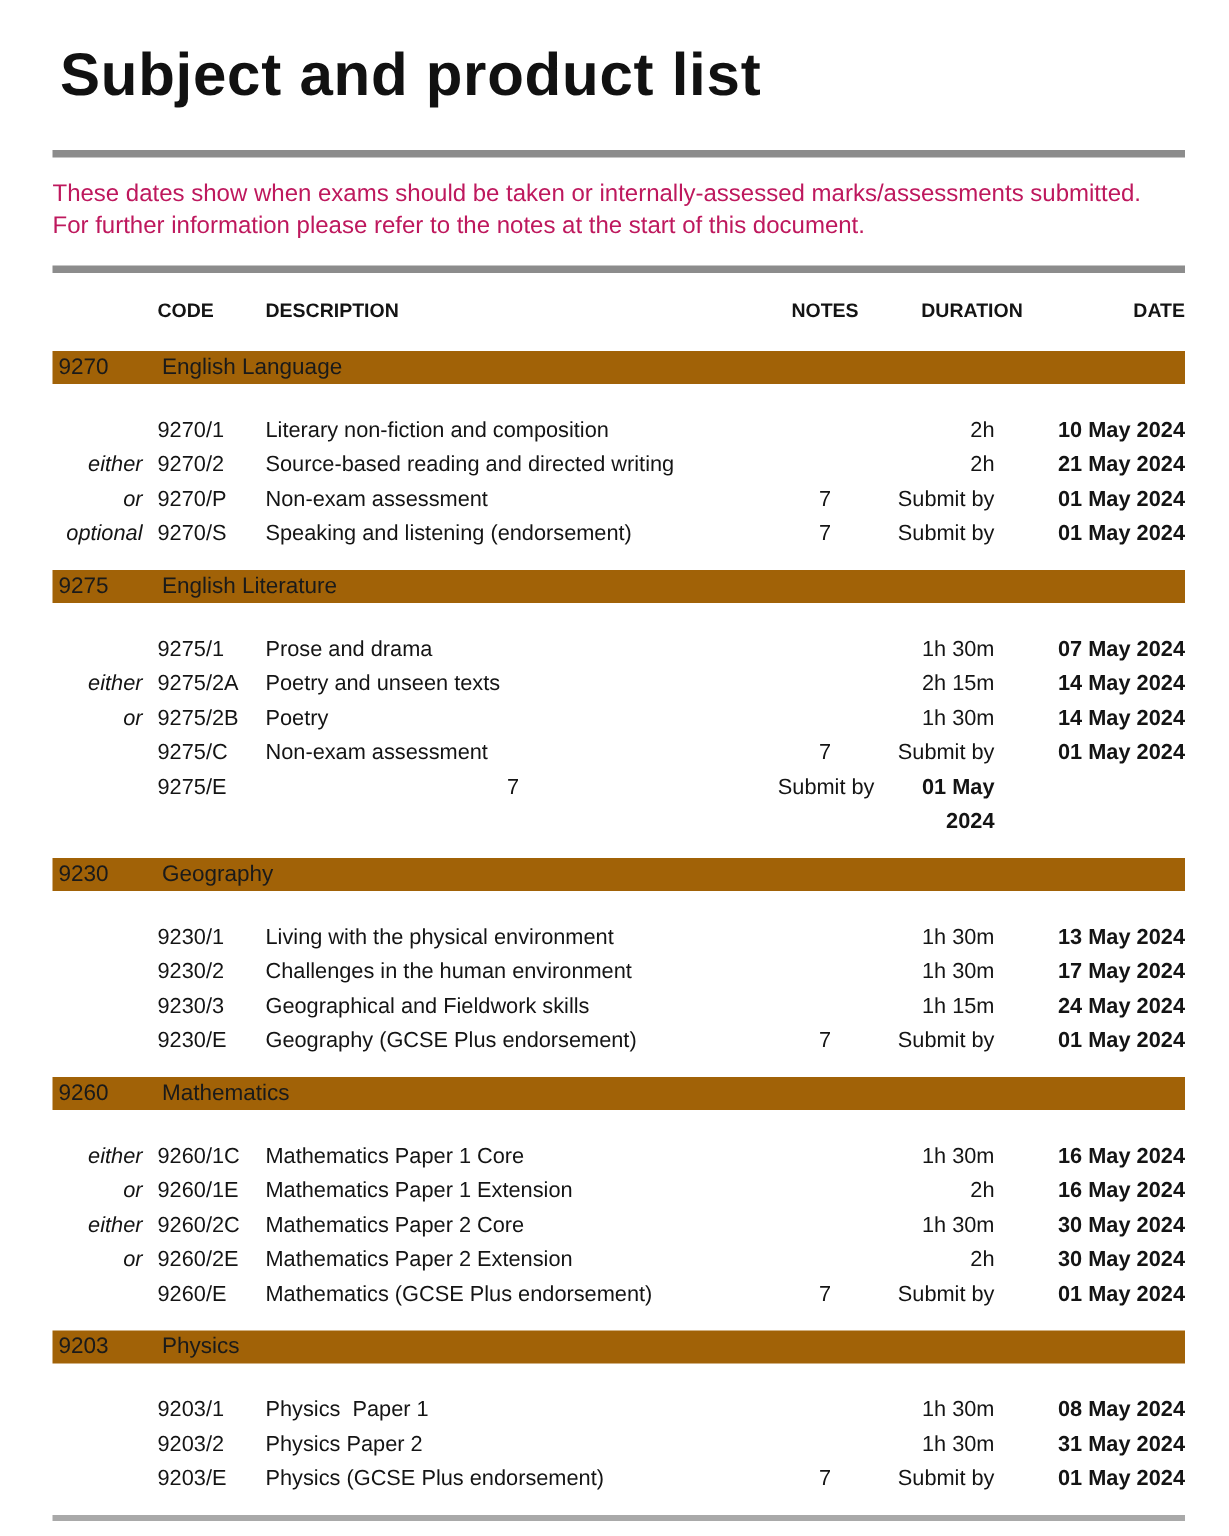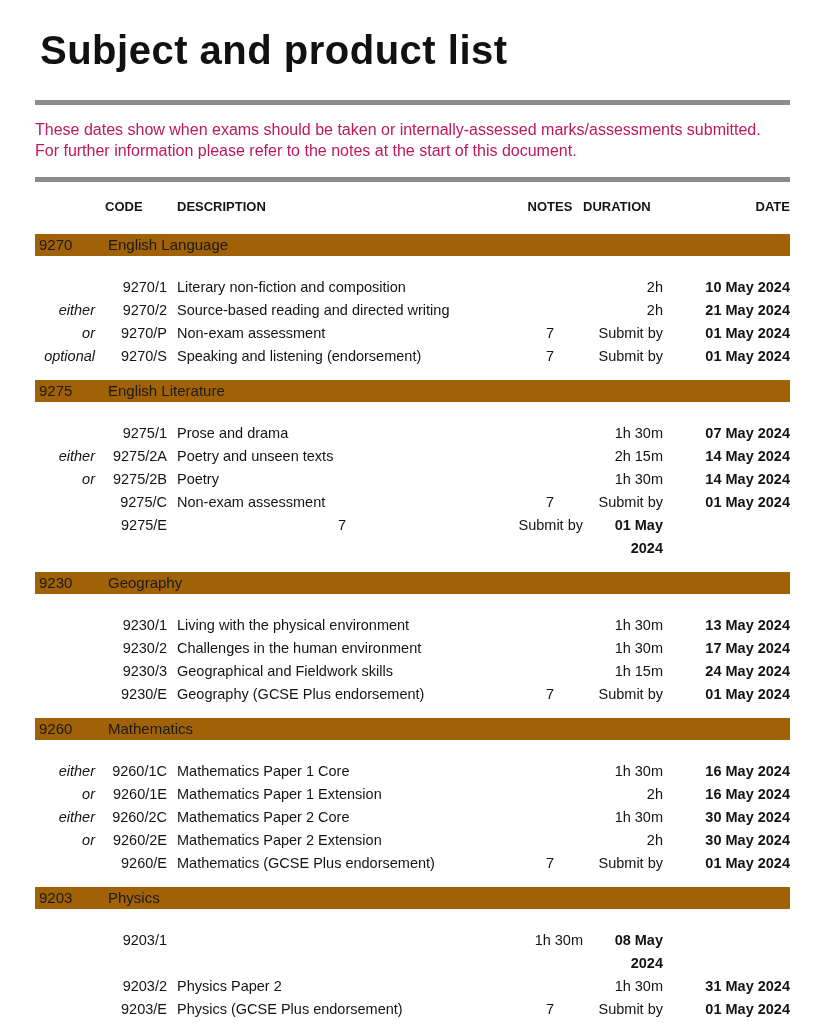--- a/index.html
+++ b/index.html
@@ -48,21 +48,21 @@
     grid-template-columns: 60px 72px 338px 78px 130px 77px;
     margin-top: 16px;
     font-size: 13px;
     font-weight: bold;
     line-height: 18px;
     color: #141414;
   }
   .thead .h-code        { padding-left: 10px; }
   .thead .h-desc        { padding-left: 10px; }
   .thead .h-notes       { text-align: center; padding-left: 12px; }
-  .thead .h-duration    { text-align: left; }
+  .thead .h-duration    { text-align: center; }
   .thead .h-date        { text-align: right; }
   .sections { margin-top: 18px; }
   .section-bar {
     display: grid;
     grid-template-columns: 73px 1fr;
     height: 22px;
     line-height: 22px;
     background: #a16207;
     font-size: 15px;
     color: #1a1a1a;
@@ -72,21 +72,21 @@
     margin: 20px 0 12px 0;
   }
   .trow {
     display: grid;
     grid-template-columns: 60px 72px 338px 78px 80px 127px;
     font-size: 14.5px;
     line-height: 23px;
     color: #141414;
   }
   .c-qual  { text-align: right; font-style: italic; }
-  .c-code  { padding-left: 10px; text-align: right; }
+  .c-code  { padding-left: 10px; }
   .c-desc  { padding-left: 10px; white-space: pre; overflow: hidden; }
   .c-notes { text-align: center; padding-left: 12px; }
   .c-dur   { text-align: right; }
   .c-date  { text-align: right; font-weight: bold; }
   .footer-rule {
     height: 4px;
     background: #a9a9a9;
     margin-top: 12px;
   }
 </style>
@@ -308,20 +308,21 @@
 
   <div class="section">
     <div class="section-bar">
       <div class="bar-code">9203</div>
       <div class="bar-name">Physics</div>
     </div>
     <div class="rows">
   <div class="trow">
     <div class="c-qual"></div>
     <div class="c-code">9203/1</div>
+    <div class="c-desc">Physics  Paper 1</div>
     <div class="c-notes"></div>
     <div class="c-dur">1h 30m</div>
     <div class="c-date">08 May 2024</div>
   </div>
 
   <div class="trow">
     <div class="c-qual"></div>
     <div class="c-code">9203/2</div>
     <div class="c-desc">Physics Paper 2</div>
     <div class="c-notes"></div>

